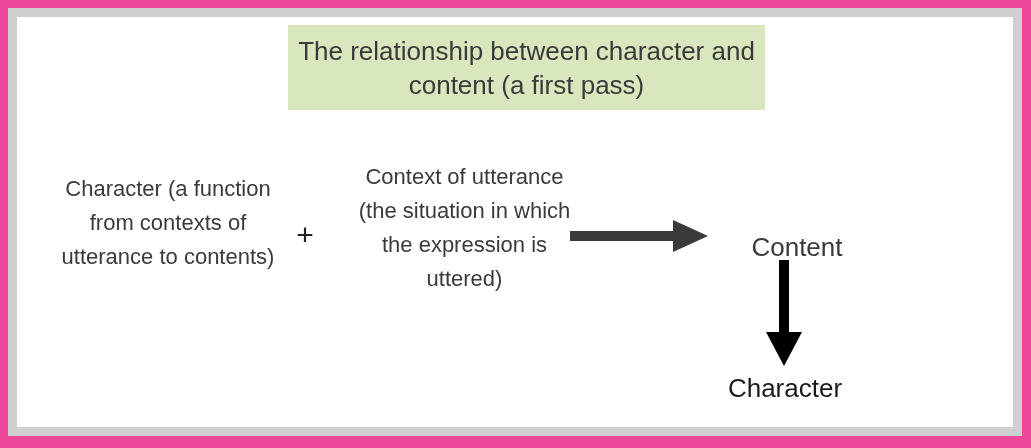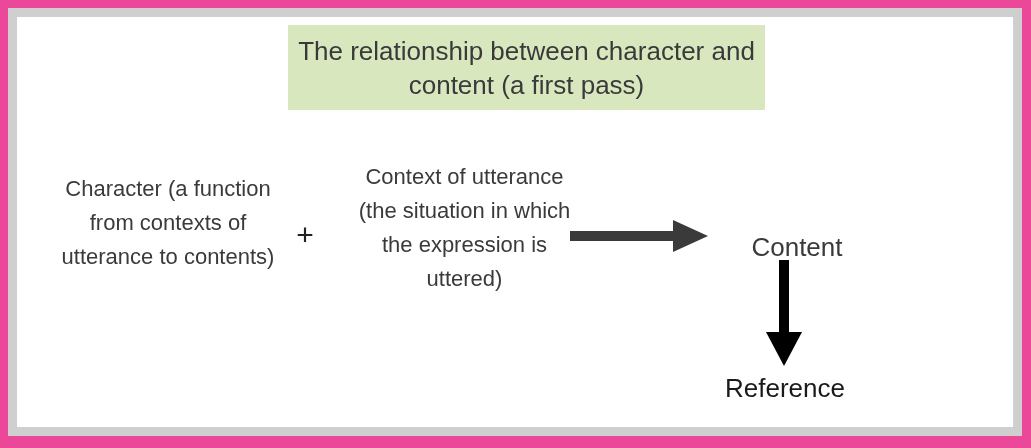--- a/index.html
+++ b/index.html
@@ -146,15 +146,15 @@
   </div>
 
   <div id="content-label" class="node-label">Content</div>
 
   <div id="arrow-down">
     <svg width="44" height="108" viewBox="0 0 44 108" xmlns="http://www.w3.org/2000/svg">
       <path d="M17 0 L27 0 L27 72 L40 72 L22 106 L4 72 L17 72 Z" fill="#000000"></path>
     </svg>
   </div>
 
-  <div id="reference-label" class="node-label">Reference</div>
+  <div id="reference-label" class="node-label">Character</div>
 
 </div>
 
 </body></html>

